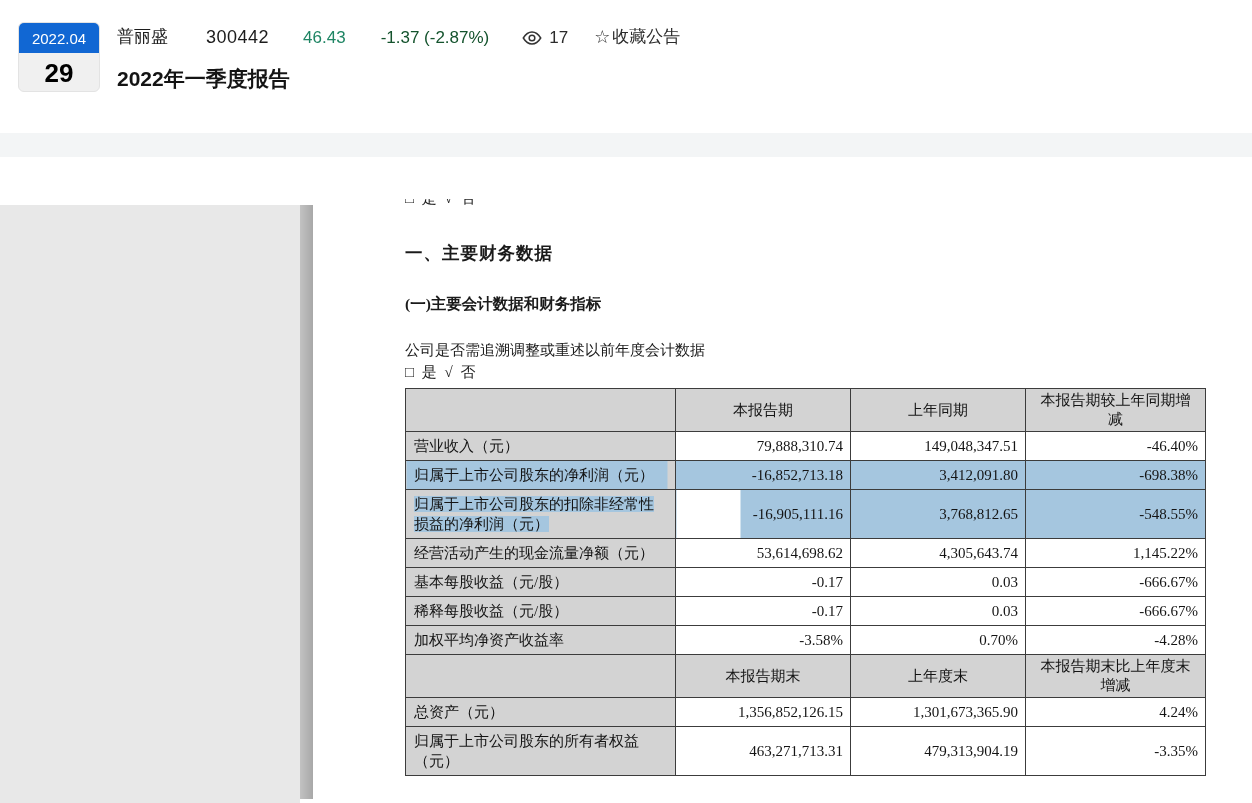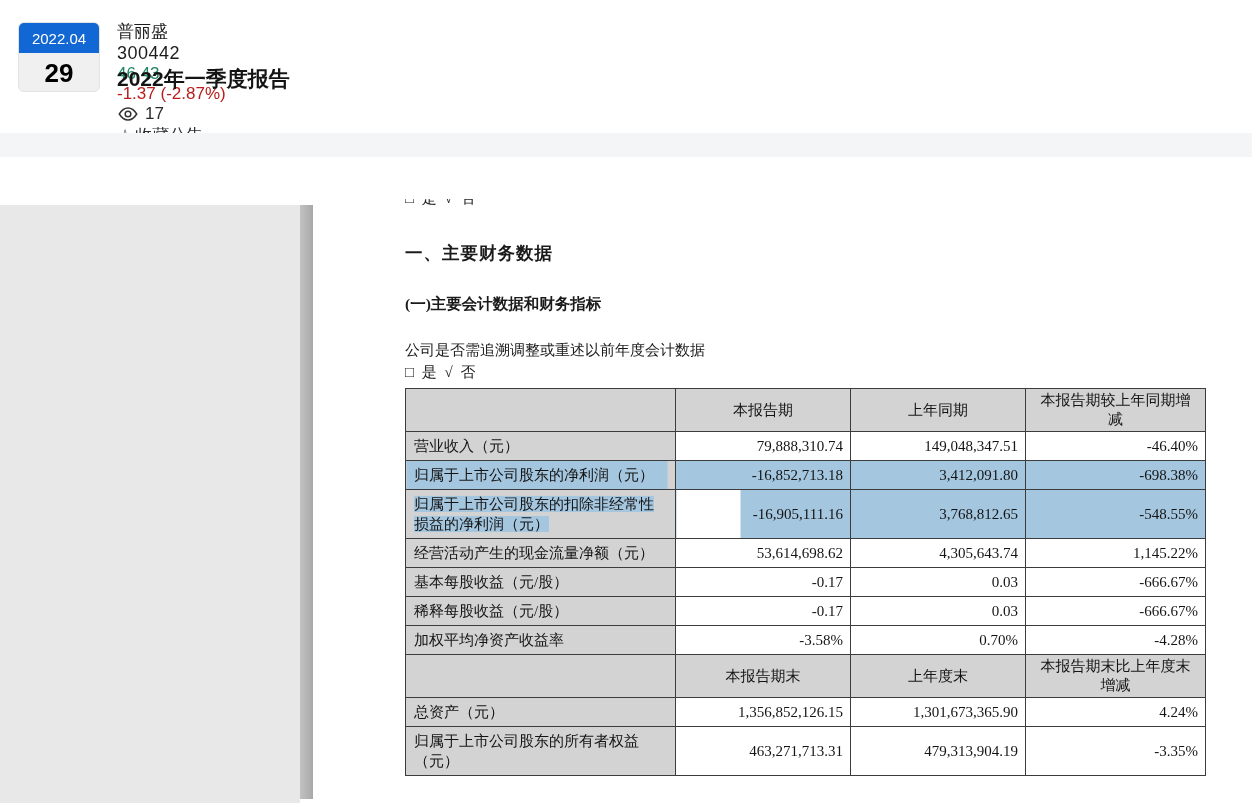--- a/index.html
+++ b/index.html
@@ -9,25 +9,25 @@
 
   
   .page-header { position:absolute; left:0; top:0; width:100%; height:133px; background:#fff; }
   .date-badge { position:absolute; left:18px; top:22px; width:82px; height:70px;
                 border:1px solid #e3e3e3; border-radius:6px; overflow:hidden; background:#f0f0f0; }
   .date-month { height:30px; background:#1167d3; color:#fff; font-size:15px;
                 display:flex; align-items:center; justify-content:center;text-align:right; }
   .date-day   { height:40px; display:flex; align-items:center; justify-content:center;
                 font-size:26px; font-weight:bold; color:#000000; }
   .header-main { position:absolute; left:117px; top:20px; }
-  .stock-row { display:flex; align-items:flex-start; height:28px; font-size:17px; color:#1c1c1c;flex-direction:column; }
+  .stock-row { display:flex; align-items:flex-end; height:28px; font-size:17px; color:#1c1c1c; }
   .stock-name { margin-right:38px; }
   .stock-code { margin-right:34px; font-size:18px; font-weight:500; letter-spacing:0.5px; }
   .stock-price { margin-right:35px; color:#1f8564; }
-  .stock-change { margin-right:32px; color:#b91c1c; }
+  .stock-change { margin-right:32px; color:#14532d; }
   .views { display:flex; align-items:center; margin-right:26px; color:#2b2b2b; }
   .views svg { margin-right:6px; display:block; }
   .favorite { display:flex; align-items:center; color:#2b2b2b; cursor:pointer; }
   .star { font-size:18px; margin-right:2px; color:#2b2b2b; }
   .report-title { margin-top:17px; font-size:21px; font-weight:bold; color:#141414; }
 
   
   .toolbar-band { position:absolute; left:0; top:133px; width:100%; height:24px; background:#f3f5f6; }
 
   

